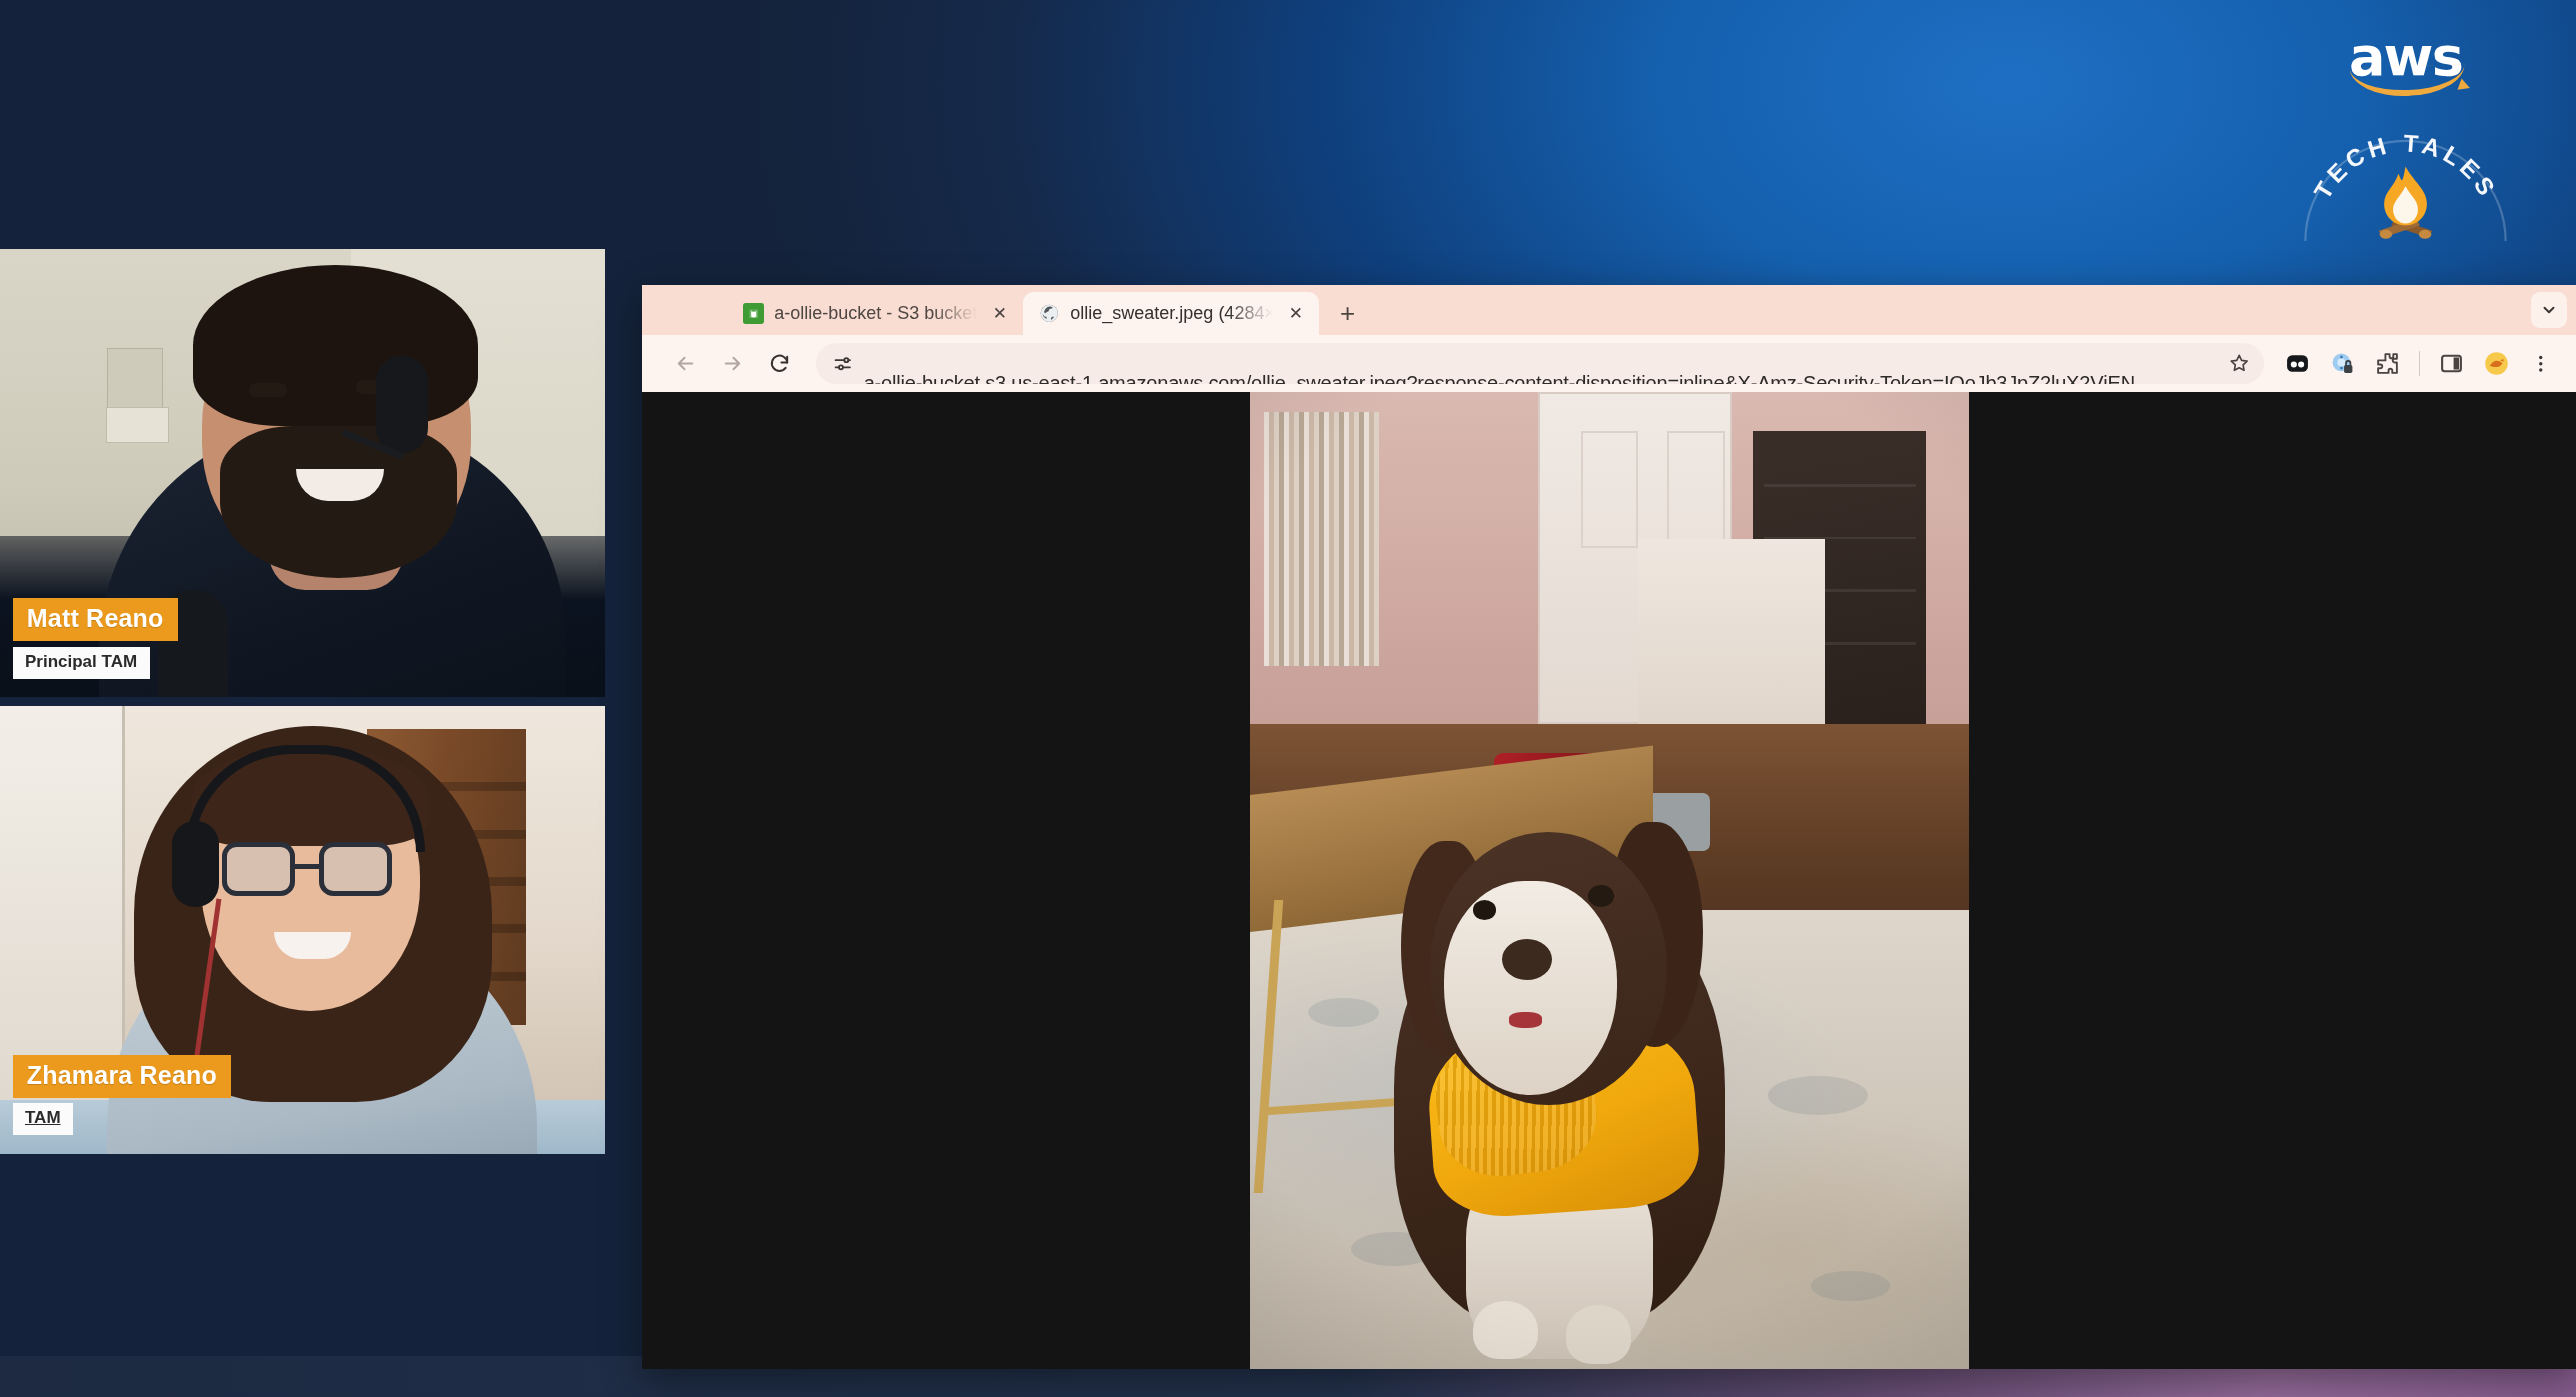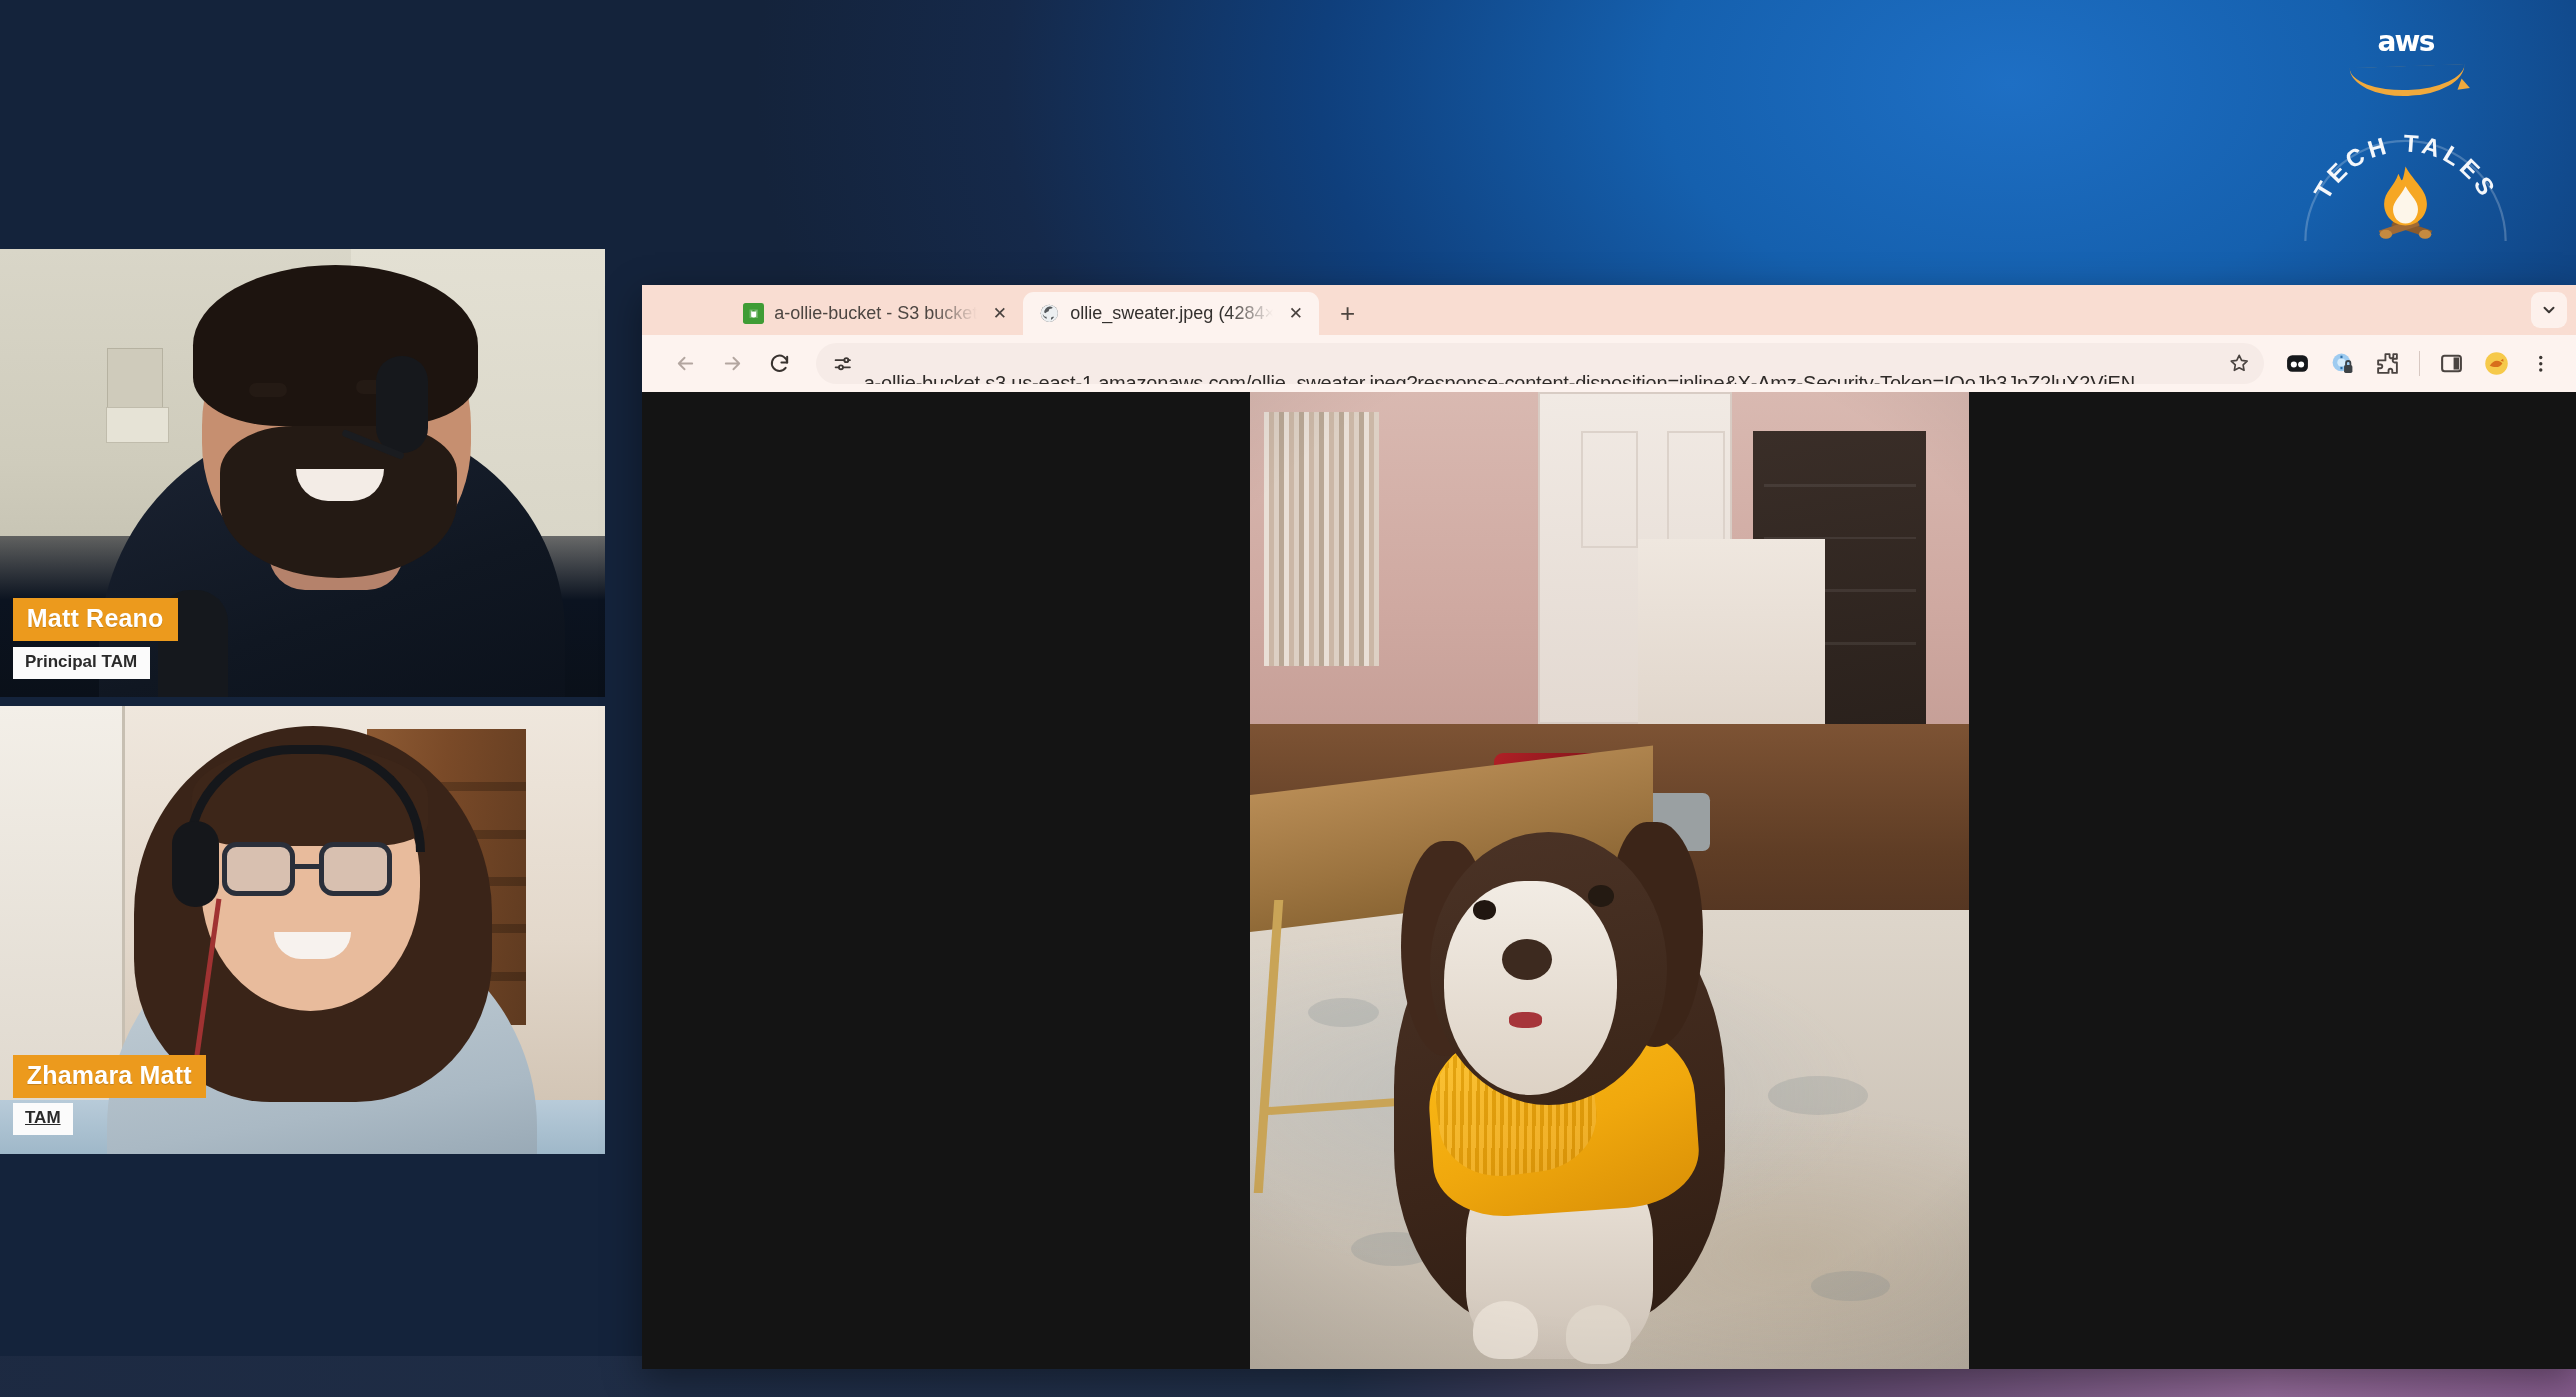--- a/index.html
+++ b/index.html
@@ -23,21 +23,21 @@
     opacity: .95;
   }
 
   
   #logo {
     position: absolute; left: 2280px; top: 16px; width: 251px; height: 240px;
   }
   .aws-word {
     position: absolute; left: 0; right: 0; top: 9px;
     text-align: center;
-    color: #ffffff; font-size: 28px; font-weight: 700; letter-spacing: -1.8px;
+    color: #ffffff; font-size: 54px; font-weight: 700; letter-spacing: -1.8px;
     font-family: "DejaVu Sans", sans-serif;
   }
   .aws-smile {
     position: absolute; left: 70px; top: 50px; width: 115px; height: 30px;
     border-bottom: 6.3px solid #f0a93c;
     border-radius: 0 0 57px 57px / 0 0 30px 30px;
     transform: rotate(-2deg);
   }
   .aws-smile:after {
     content: ""; position: absolute; right: -5.4px; bottom: -3.6px;
@@ -367,21 +367,21 @@
     <div id="z-bangs"></div>
     <div id="z-glass-l"></div>
       <div id="z-glass-r"></div>
       <div id="z-bridge"></div>
     <div id="z-smile"></div>
     <div id="z-headband"></div>
     <div id="z-headset"></div>
     <div id="z-cord"></div>
   </div>
 </div>
-<div class="nameplate" id="zham-name">Zhamara Matt</div>
+<div class="nameplate" id="zham-name">Zhamara Reano</div>
 <div class="roleplate" id="zham-role">TAM</div>
 
 <div id="browser">
 
   <div id="tabstrip">
 
     <div class="tab inactive">
       <span class="favicon-s3">
         <svg width="13.4" height="13.4" viewBox="0 0 16 16">
             <path d="M3 3h10v10H3z" fill="#fff" opacity=".25"></path>

